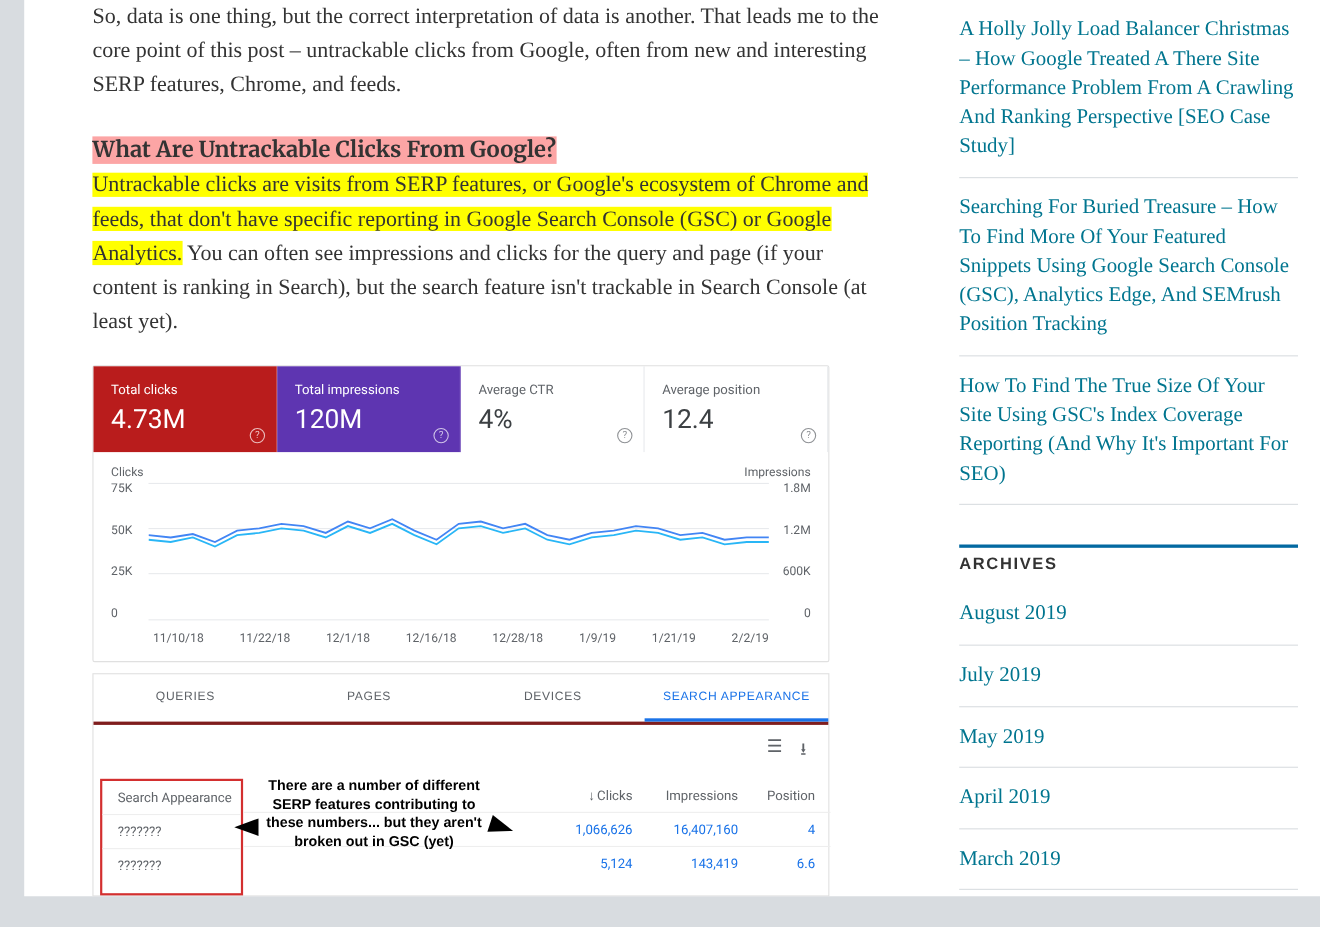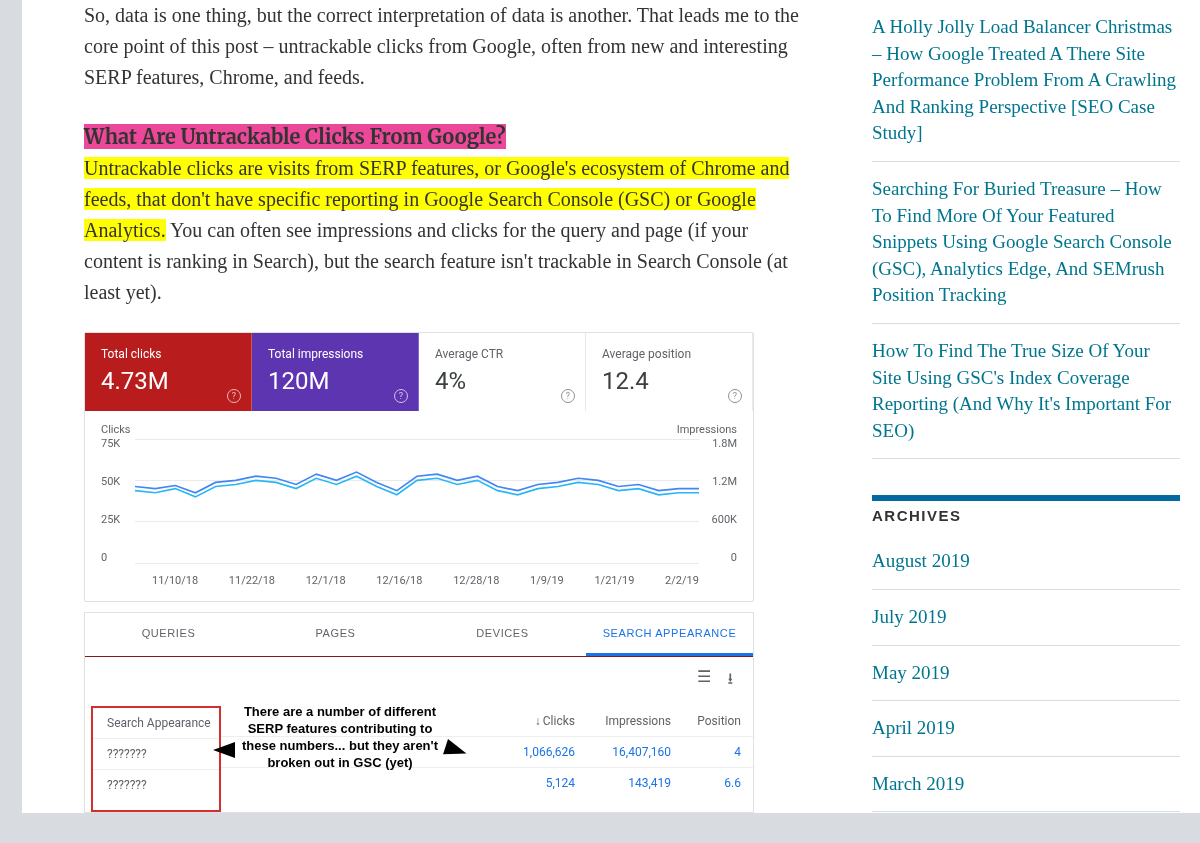--- a/index.html
+++ b/index.html
@@ -33,21 +33,21 @@
   .body-text {
     font-size: 20px;
     line-height: 1.55;
     color: #333;
     margin: 0 0 24px 0;
   }
   .heading-hl {
     font-family: 'Merriweather', Georgia, serif;
     font-weight: 700;
     font-size: 20px;
-    background: #ec4899;
+    background: #fca5a5;
     display: inline;
   }
   .para-hl {
     background: #ffff00;
   }
 
   
   .gsc-shot {
     border: 1px solid #e0e0e0;
     border-radius: 2px;
@@ -95,34 +95,34 @@
   .ytick-l { position:absolute; left:16px; font-size:11px; color:#5f6368;}
   .ytick-r { position:absolute; right:16px; font-size:11px; color:#5f6368;}
   .chart-area {
     position:absolute;
     left: 50px; right: 54px; top: 28px; bottom: 38px;
   }
   .gridline {
     position:absolute; left:0; right:0; height:1px; background:#e8eaed;
   }
   .xlabels {
-    position:absolute; left:67px; right:54px; bottom:14px;
+    position:absolute; left:54px; right:54px; bottom:14px;
     display:flex; justify-content:space-between;
     font-size:11px; color:#5f6368;
   }
   svg.chart-svg {
     position:absolute; left:0; top:0; width:100%; height:100%;
   }
   .line-clicks { stroke:#4285f4; stroke-width:1.6; fill:none; }
   .line-impr   { stroke:#29b6f6; stroke-width:1.6; fill:none; }
 
   
   .gsc-table { border:1px solid #e0e0e0; width:670px; font-family: Roboto, Arial, sans-serif; }
   .gtabs {
-    display:flex; border-bottom:1px solid #7f1d1d;
+    display:flex; border-bottom:3px solid #7f1d1d;
   }
   .gtab {
     flex:1; text-align:center; padding:14px 4px;
     font-size:11px; letter-spacing:0.6px; color:#5f6368;
     font-family: Arial, sans-serif;
   }
   .gtab.active { color:#1a73e8; border-bottom:3px solid #1a73e8; font-weight:500;}
   .gtools {
     display:flex; justify-content:flex-end; gap:16px;
     padding:10px 20px 6px; color:#5f6368;
@@ -179,21 +179,21 @@
     padding: 14px 0;
     border-bottom: 1px solid #d9dde0;
   }
   .side-heading {
     font-family: Arial, Helvetica, sans-serif;
     font-size: 15px;
     letter-spacing: 1.5px;
     font-weight: 700;
     color:#333;
     margin: 36px 0 10px;
-    border-top: 6px solid #0369a1;
+    border-top: 3px solid #0369a1;
     padding-top: 6px;
   }
   .clk-icon::before { content:"↓"; margin-right:2px; font-weight:bold; }
   .filter-i, .dl-i { font-family: Arial; font-size:16px; }
 </style>
 </head>
 <body>
 
 <div class="page-wrap">
   <div class="gutter-left"></div>

